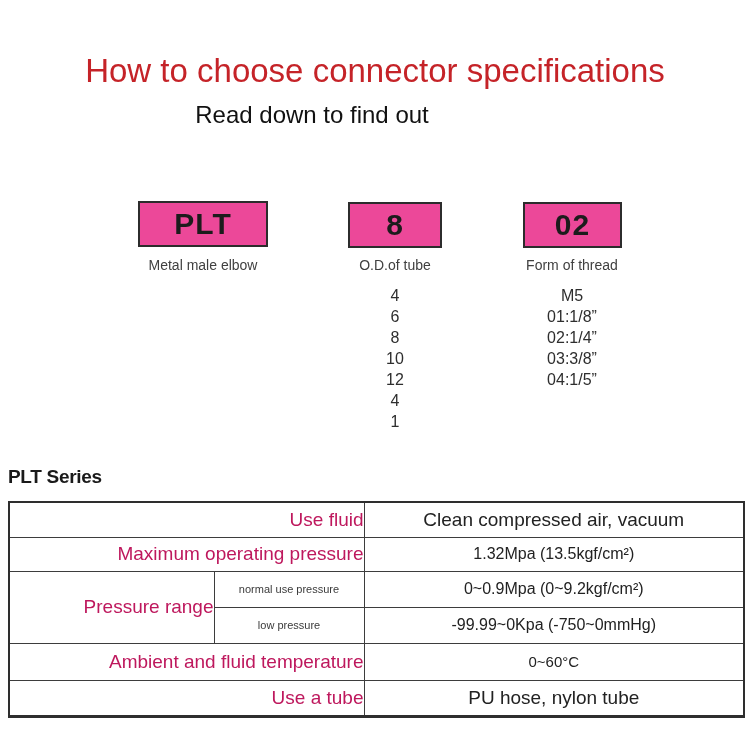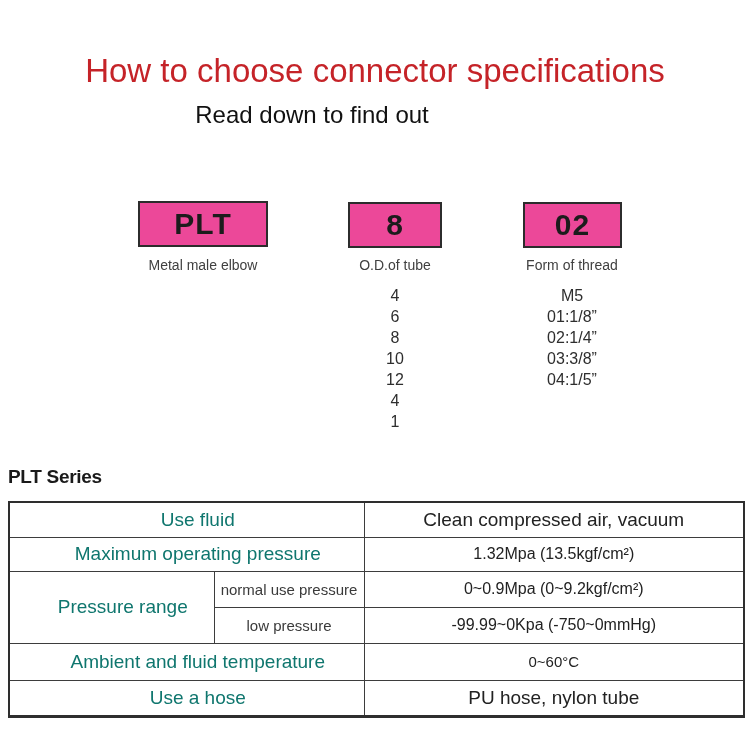--- a/index.html
+++ b/index.html
@@ -86,26 +86,26 @@
     border-bottom-width: 3px;
   }
   table.spec td {
     border: 1px solid #3d3d3d;
     vertical-align: middle;
     background: #ffffff;
   }
   td.shaded { background: #f4edda; }
   td.lbl {
     font-size: 19px;
-    color: #0f766e;
+    color: #be185d;
     padding-left: 22px;
-    text-align: center;
+    text-align: right;
   }
   td.sublbl {
-    font-size: 15px;
+    font-size: 11px;
     color: #3a3a3a;
     text-align: center;
   }
   td.val { text-align: center; color: #222; }
   td.val-lg { font-size: 19px; }
   td.val-sm { font-size: 16px; }
   td.val-xs { font-size: 15px; }
   .r1 { height: 35px; }
   .r2 { height: 34px; }
   .r3 { height: 36px; }
@@ -177,19 +177,19 @@
     </tr>
     <tr class="r4">
       <td class="sublbl">low pressure</td>
       <td class="val val-sm">-99.99~0Kpa  (-750~0mmHg)</td>
     </tr>
     <tr class="r5">
       <td colspan="2" class="lbl shaded">Ambient and fluid temperature</td>
       <td class="val val-xs shaded">0~60°C</td>
     </tr>
     <tr class="r6">
-      <td colspan="2" class="lbl">Use a hose</td>
+      <td colspan="2" class="lbl">Use a tube</td>
       <td class="val val-lg">PU hose, nylon tube</td>
     </tr>
   </tbody>
     </table>
 
 </div>
 
 </body></html>

